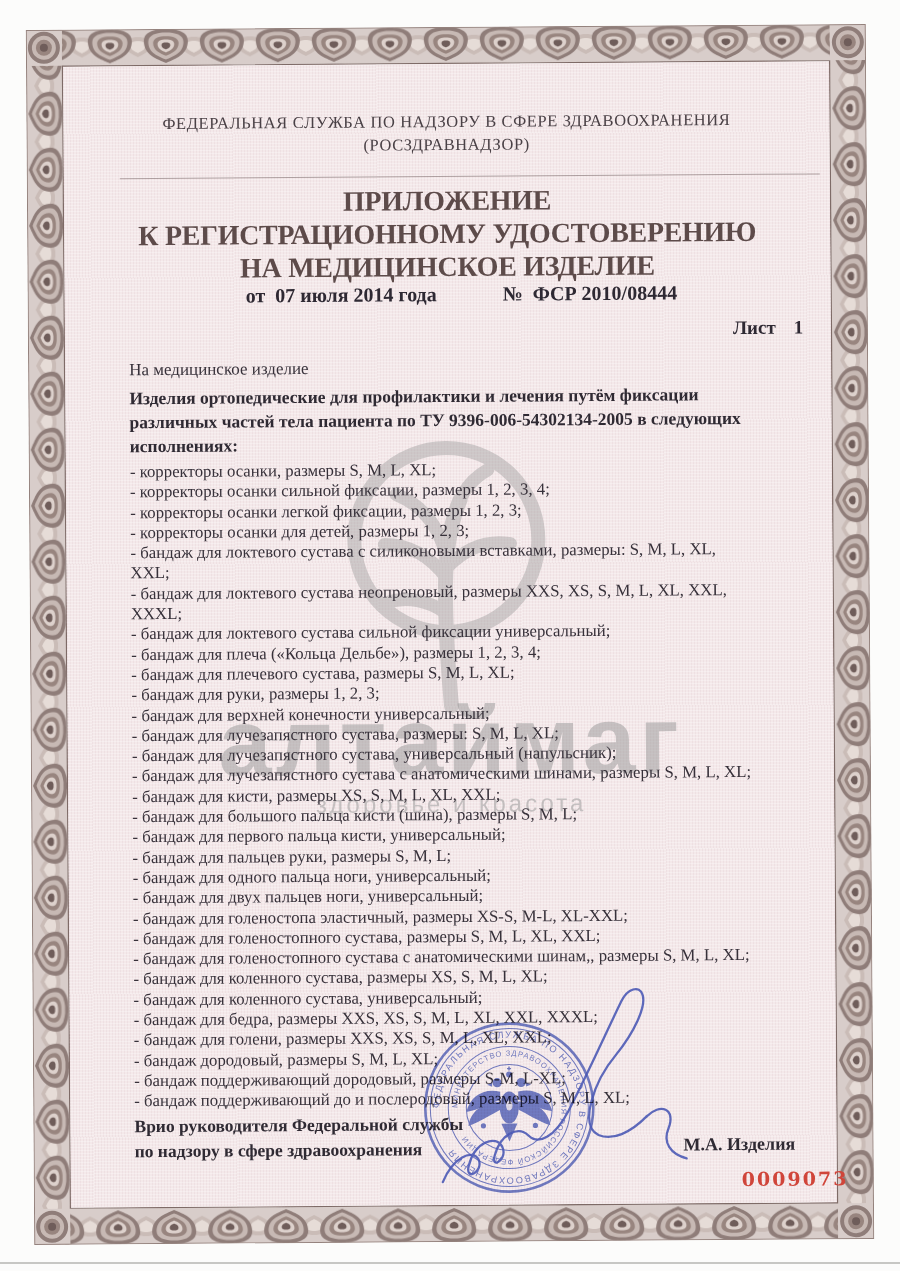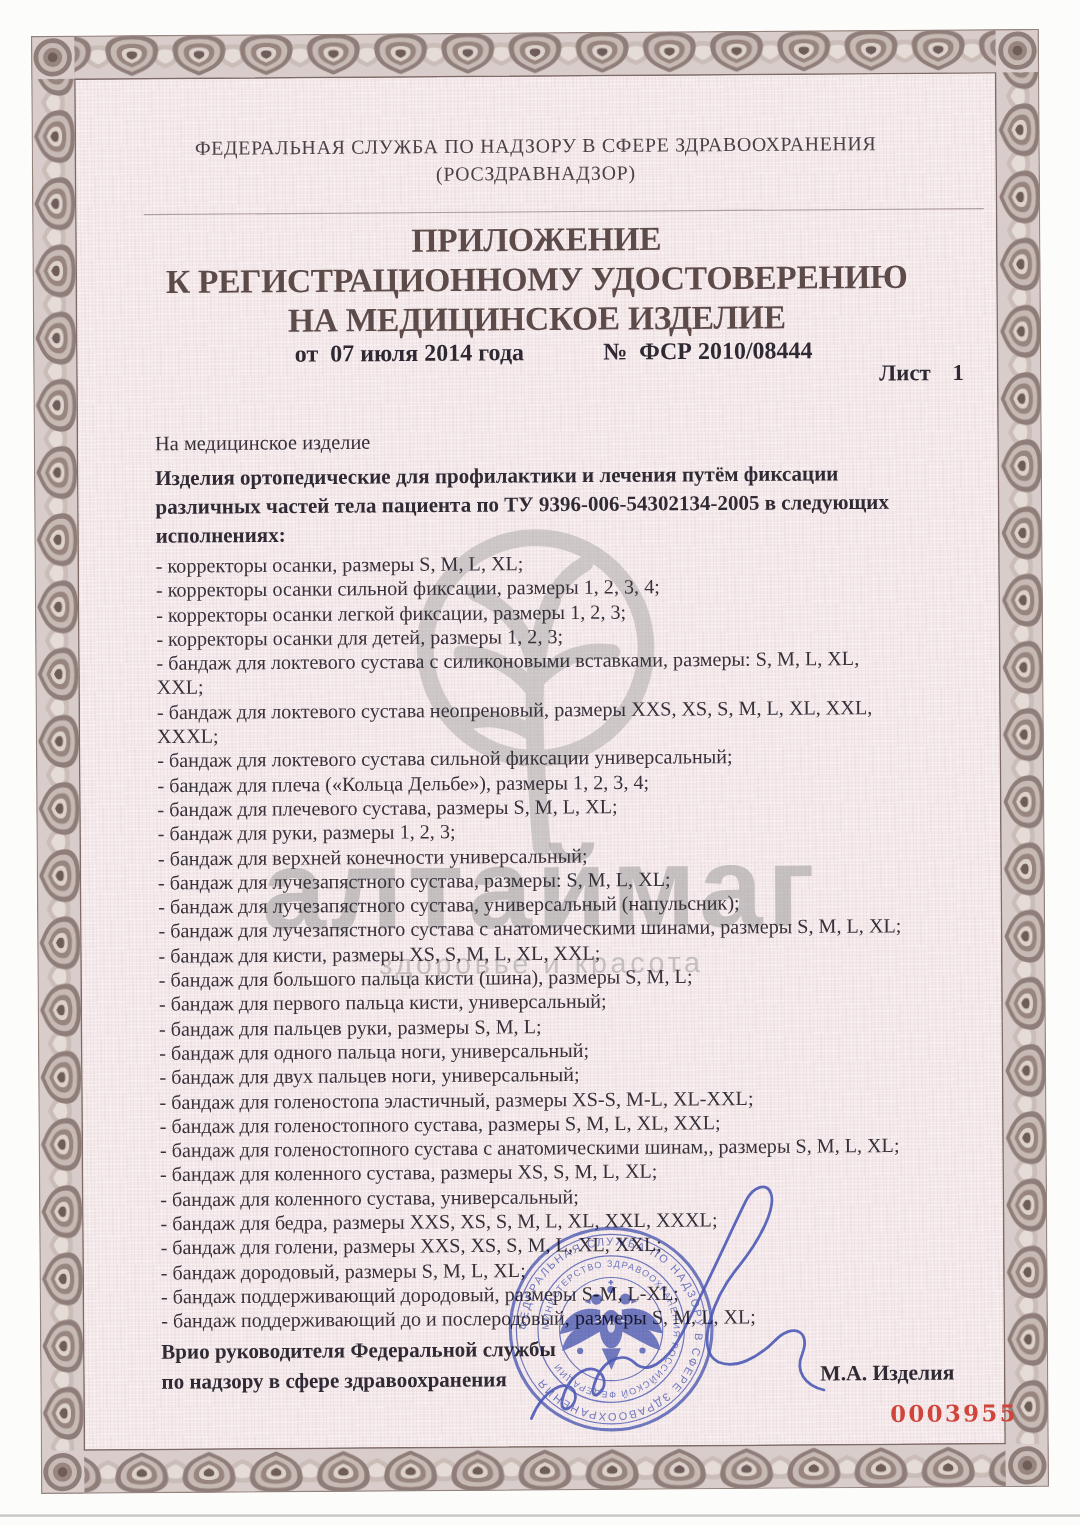--- a/index.html
+++ b/index.html
@@ -26,21 +26,21 @@
   .txt{position:absolute;z-index:1;}
   .agency{top:46px;left:0;right:0;text-align:center;font-size:16.5px;line-height:23px;
           color:#4a4146;letter-spacing:.6px;}
   .rule{top:112px;left:56px;width:700px;height:1px;background:rgba(118,102,102,.55);}
   .title{top:120px;left:0;right:0;text-align:center;font-weight:bold;font-size:28px;
          line-height:33px;color:#5d4b4a;letter-spacing:-.3px;}
   .dateline{top:219px;left:0;width:100%;font-weight:bold;font-size:20px;color:#2e2933;
             white-space:pre;}
   .date-part{position:absolute;left:181px;top:0;}
   .number-part{position:absolute;left:438px;top:0;}
-  .sheet{top:239px;left:668px;font-weight:bold;font-size:19px;color:#2e2933;}
+  .sheet{top:255px;left:668px;font-weight:bold;font-size:19px;color:#2e2933;}
   .sheet .gap{display:inline-block;width:18px;}
   .intro{top:294px;left:64px;font-size:17px;color:#37313a;}
   .product{top:320px;left:64px;right:30px;font-weight:bold;font-size:17.5px;
            line-height:24px;color:#2f2a33;}
   .items{top:396px;left:64px;right:8px;font-size:16.8px;line-height:20.3px;color:#37313a;}
   .signer{top:1048px;left:64px;font-weight:bold;font-size:17.5px;line-height:25px;color:#2f2a33;}
   .signer-name{top:1072px;left:613px;font-weight:bold;font-size:18px;color:#2f2a33;}
   .serial{top:1106px;left:671px;font-family:"DejaVu Serif",serif;font-size:19px;
           font-weight:bold;color:#d0453a;letter-spacing:2px;}
   
@@ -207,21 +207,21 @@
           <div>- бандаж поддерживающий до и послеродовый, размеры S, M, L, XL;</div>
         </div>
 
       <div class="txt signer">
         <div>Врио руководителя Федеральной службы</div>
         <div>по надзору в сфере здравоохранения</div>
       </div>
 
       <div class="txt signer-name">М.А. Изделия</div>
 
-      <div class="txt serial">0003955</div>
+      <div class="txt serial">0009073</div>
 
       <svg class="overlay" viewBox="0 0 766 1141" xmlns="http://www.w3.org/2000/svg">
         <defs>
           <path id="ringO" d="M439,1044 m-70,0 a70,70 0 1,1 140,0 a70,70 0 1,1 -140,0"></path>
           <path id="ringI" d="M439,1044 m-52,0 a52,52 0 1,1 104,0 a52,52 0 1,1 -104,0"></path>
         </defs>
         <g opacity="0.78">
           <g fill="none" stroke="#4d60c0">
             <circle cx="439" cy="1044" r="84" stroke-width="2.6"></circle>
             <circle cx="439" cy="1044" r="79" stroke-width="1"></circle>

